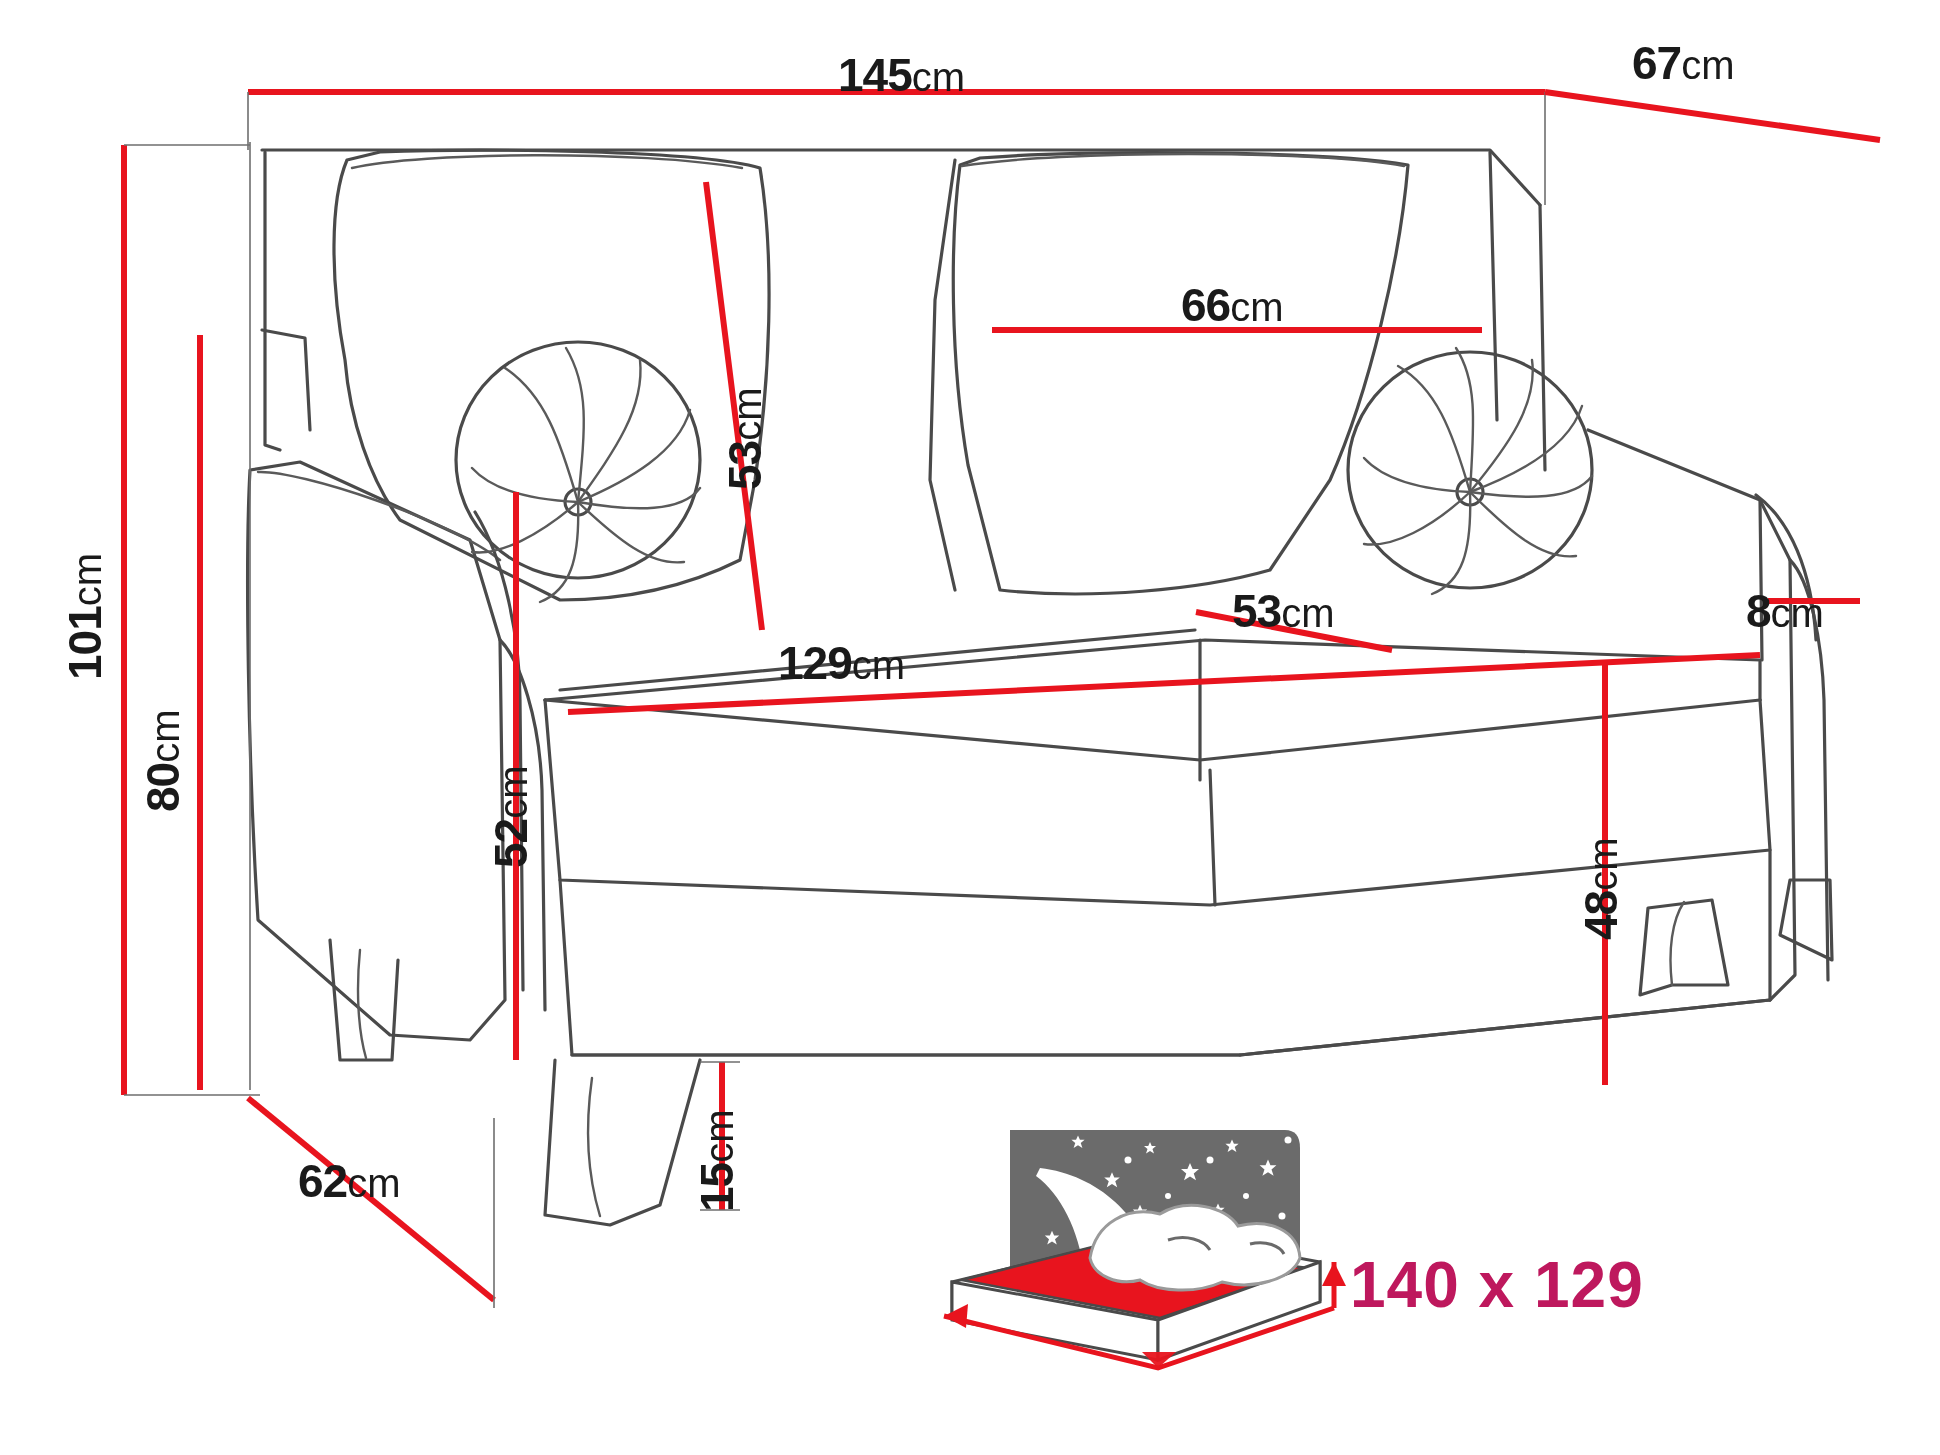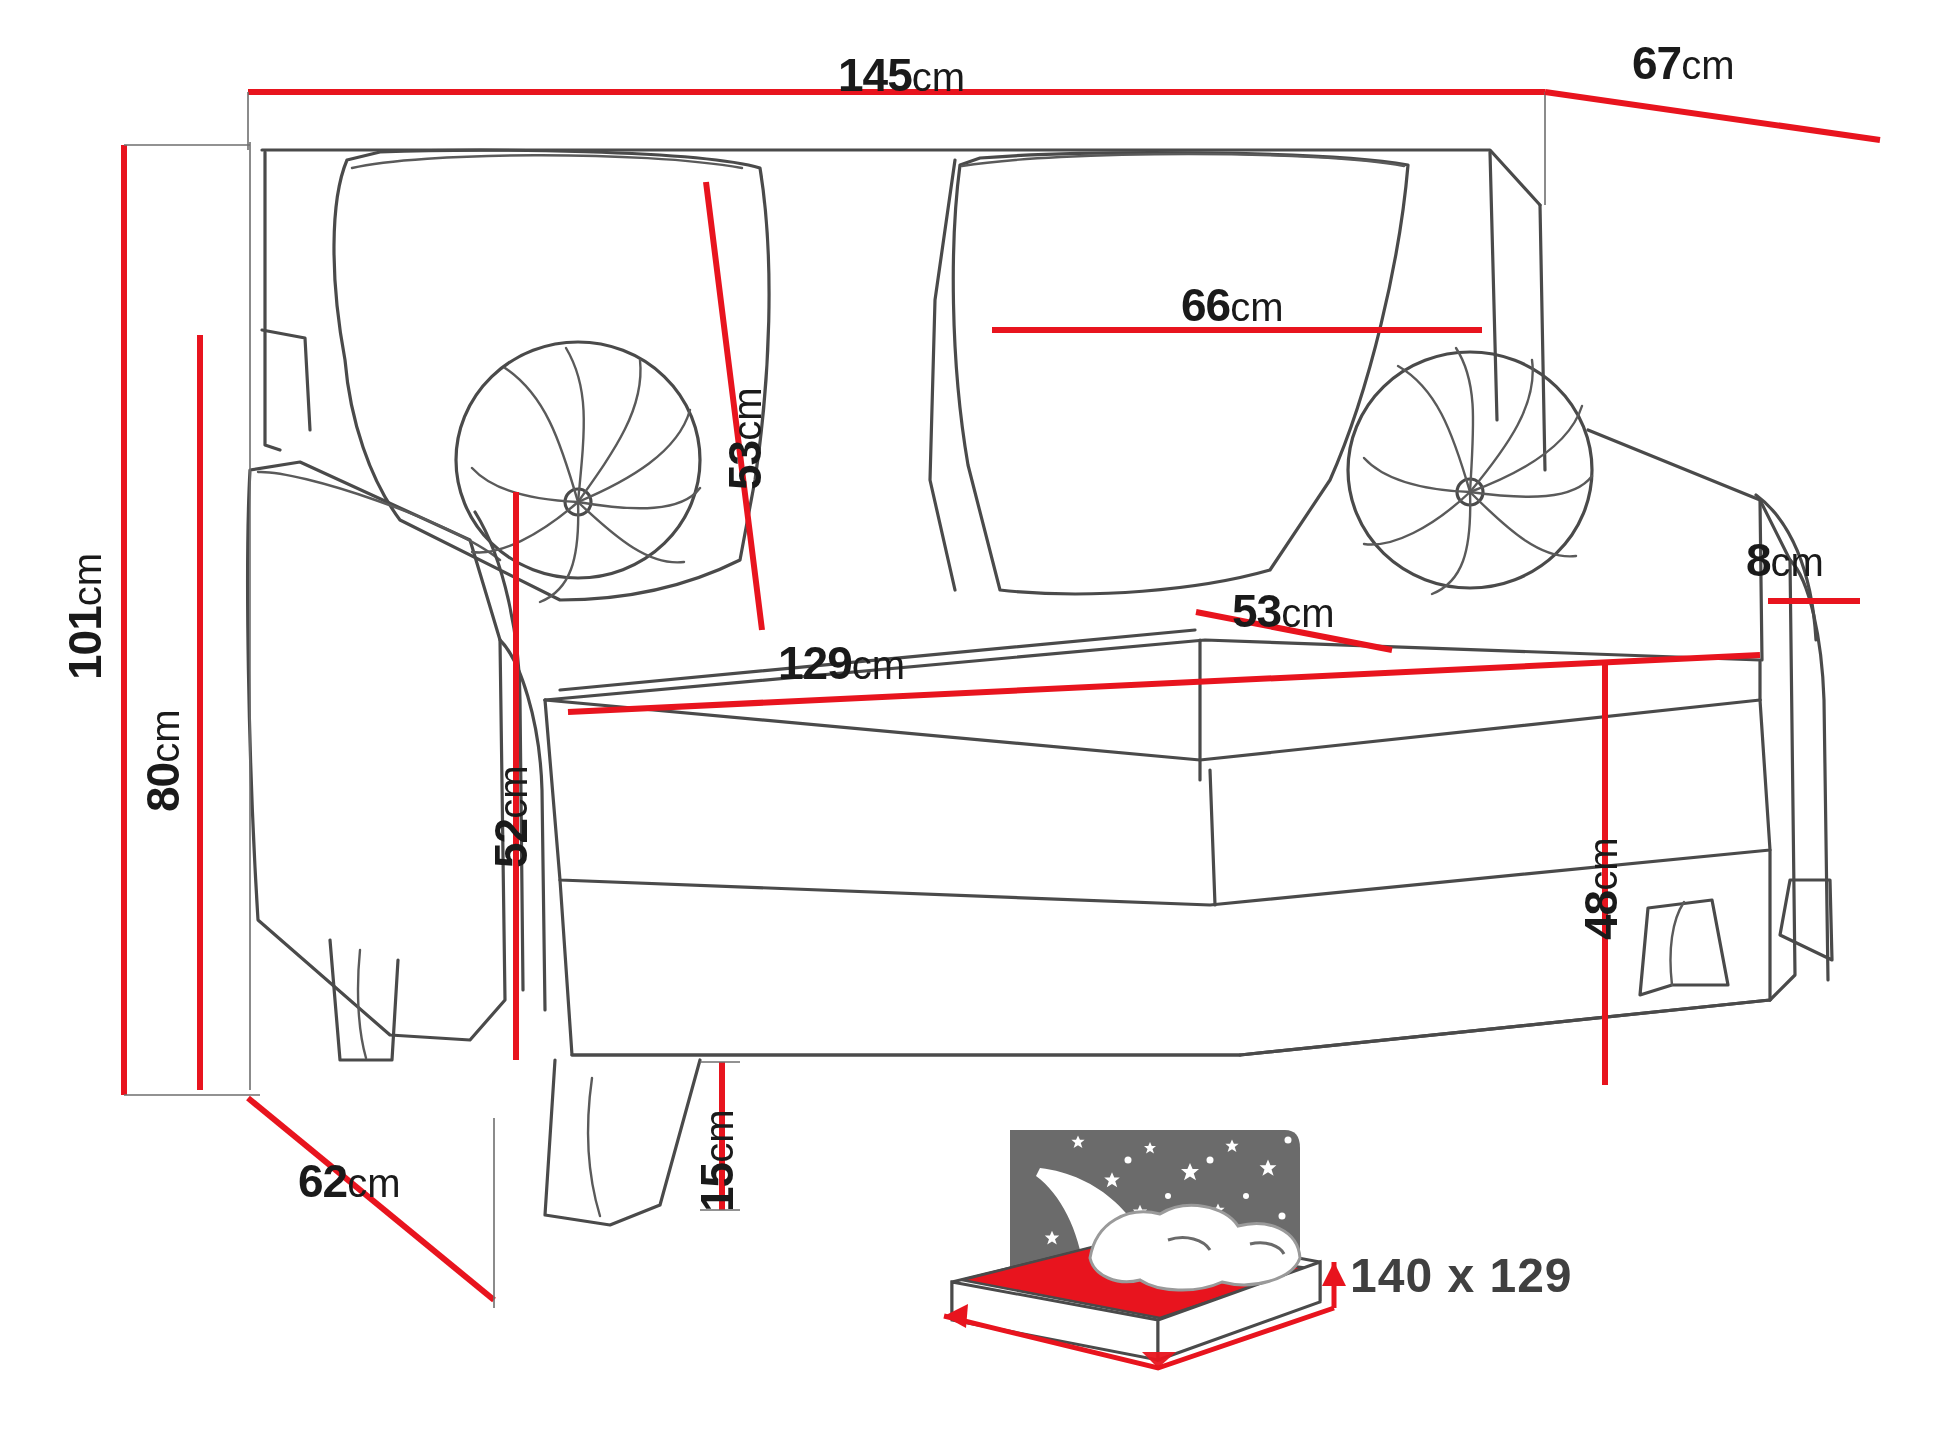--- a/index.html
+++ b/index.html
@@ -3,21 +3,21 @@
 <meta charset="utf-8">
 <style>
   html,body{margin:0;padding:0;background:#ffffff;}
   body{width:1940px;height:1455px;overflow:hidden;font-family:"Liberation Sans",sans-serif;}
   #stage{position:relative;width:1940px;height:1455px;background:#fff;}
   #stage svg{position:absolute;left:0;top:0;}
   .dimlabel{position:absolute;color:#1a1a1a;font-weight:bold;white-space:nowrap;line-height:1;}
   .dimlabel .num{font-size:46px;font-weight:bold;letter-spacing:-1px;}
   .dimlabel .unit{font-size:40px;font-weight:400;letter-spacing:0px;}
   .rot{transform-origin:left top;}
-  .bedlabel{position:absolute;color:#404040;font-weight:bold;font-size:48px;letter-spacing:1px;white-space:nowrap;}
+  .bedlabel{position:absolute;color:#be185d;font-weight:bold;font-size:64px;letter-spacing:1px;white-space:nowrap;}
 </style>
 </head>
 <body>
 
 <div id="stage">
 
   <svg width="1940" height="1455" viewBox="0 0 1940 1455">
 
     <defs>
       <style>
@@ -290,21 +290,21 @@
   </div>
 
   <div class="dimlabel rot" style="left:1578px;top:940px;transform:rotate(-90deg);">
     <span class="num">48</span><span class="unit">cm</span>
   </div>
 
   <div class="dimlabel rot" style="left:694px;top:1212px;transform:rotate(-90deg);">
     <span class="num">15</span><span class="unit">cm</span>
   </div>
 
-  <div class="dimlabel" style="left:1746px;top:537px;">
+  <div class="dimlabel" style="left:1746px;top:588px;">
     <span class="num">8</span><span class="unit">cm</span>
   </div>
 
   <div class="dimlabel" style="left:298px;top:1158px;">
     <span class="num">62</span><span class="unit">cm</span>
   </div>
 
   <div class="bedlabel" style="left:1350px;top:1248px;">140 x 129</div>
 
 </div>

